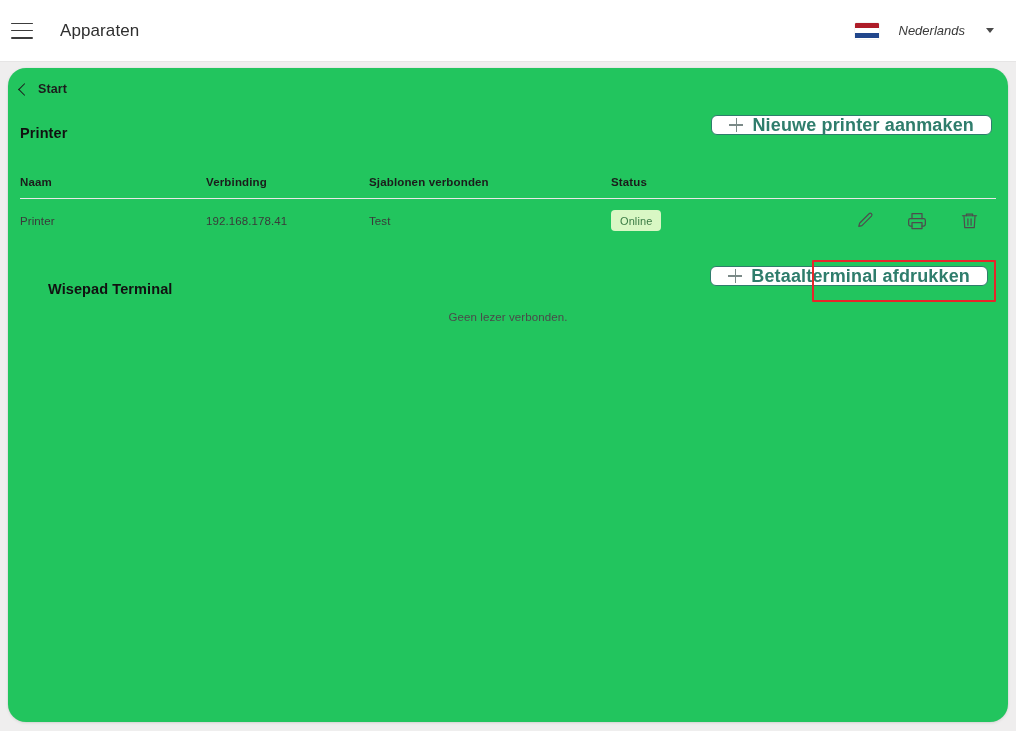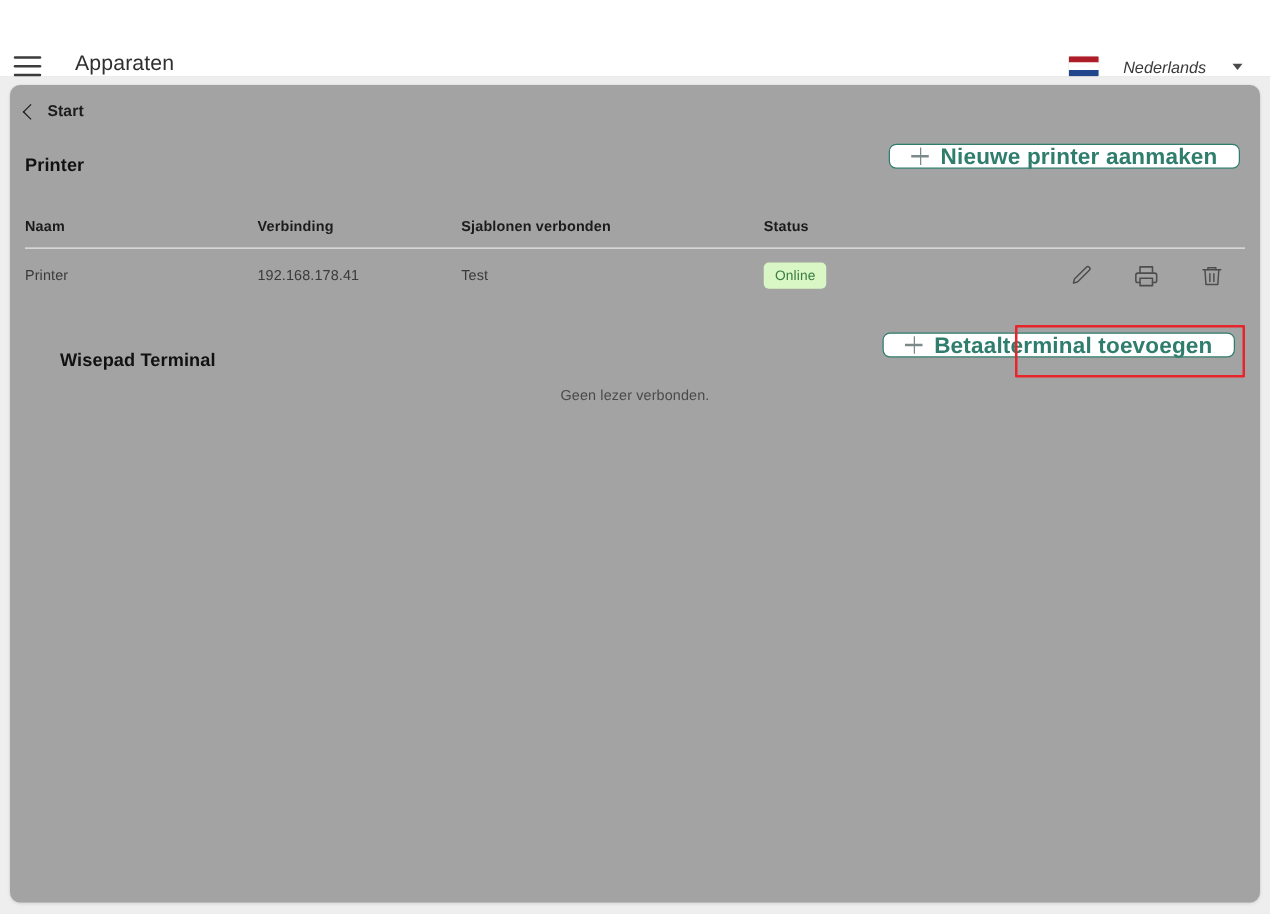--- a/index.html
+++ b/index.html
@@ -21,21 +21,21 @@
   }
 
   
   .topbar {
     position: absolute;
     left: 0; top: 0;
     width: 1016px;
     height: 62px;
     background: #ffffff;
     display: flex;
-    align-items: flex-end;
+    align-items: center;
     border-bottom: 1px solid #e6e5e5;
   }
 
   .hamburger {
     width: 22px;
     height: 16px;
     margin-left: 11px;
     display: flex;
     flex-direction: column;
     justify-content: space-between;
@@ -88,22 +88,22 @@
     margin-left: 1px;
   }
 
   
   .card {
     position: absolute;
     left: 8px;
     top: 68px;
     width: 1000px;
     height: 654px;
-    background: #a3a3a3;
-    border-radius: 8px;
+    background: #22c55e;
+    border-radius: 18px;
     box-shadow: 0 1px 3px rgba(0,0,0,.10), 0 0 0 .5px rgba(0,0,0,.04);
     overflow: hidden;
   }
 
   .breadcrumb {
     position: absolute;
     left: 12px;
     top: 14px;
     display: flex;
     align-items: center;
@@ -338,20 +338,20 @@
           </span>
 
         </div>
       </div>
     </div>
 
     <div class="section-title wisepad">Wisepad Terminal</div>
 
     <div class="btn-outline btn-add-terminal">
       <span class="plus"></span>
-      <span>Betaalterminal toevoegen</span>
+      <span>Betaalterminal afdrukken</span>
     </div>
     <div class="highlight-box"></div>
 
     <div class="empty-note">Geen lezer verbonden.</div>
 
   </div>
 </div>
 
 </body></html>

